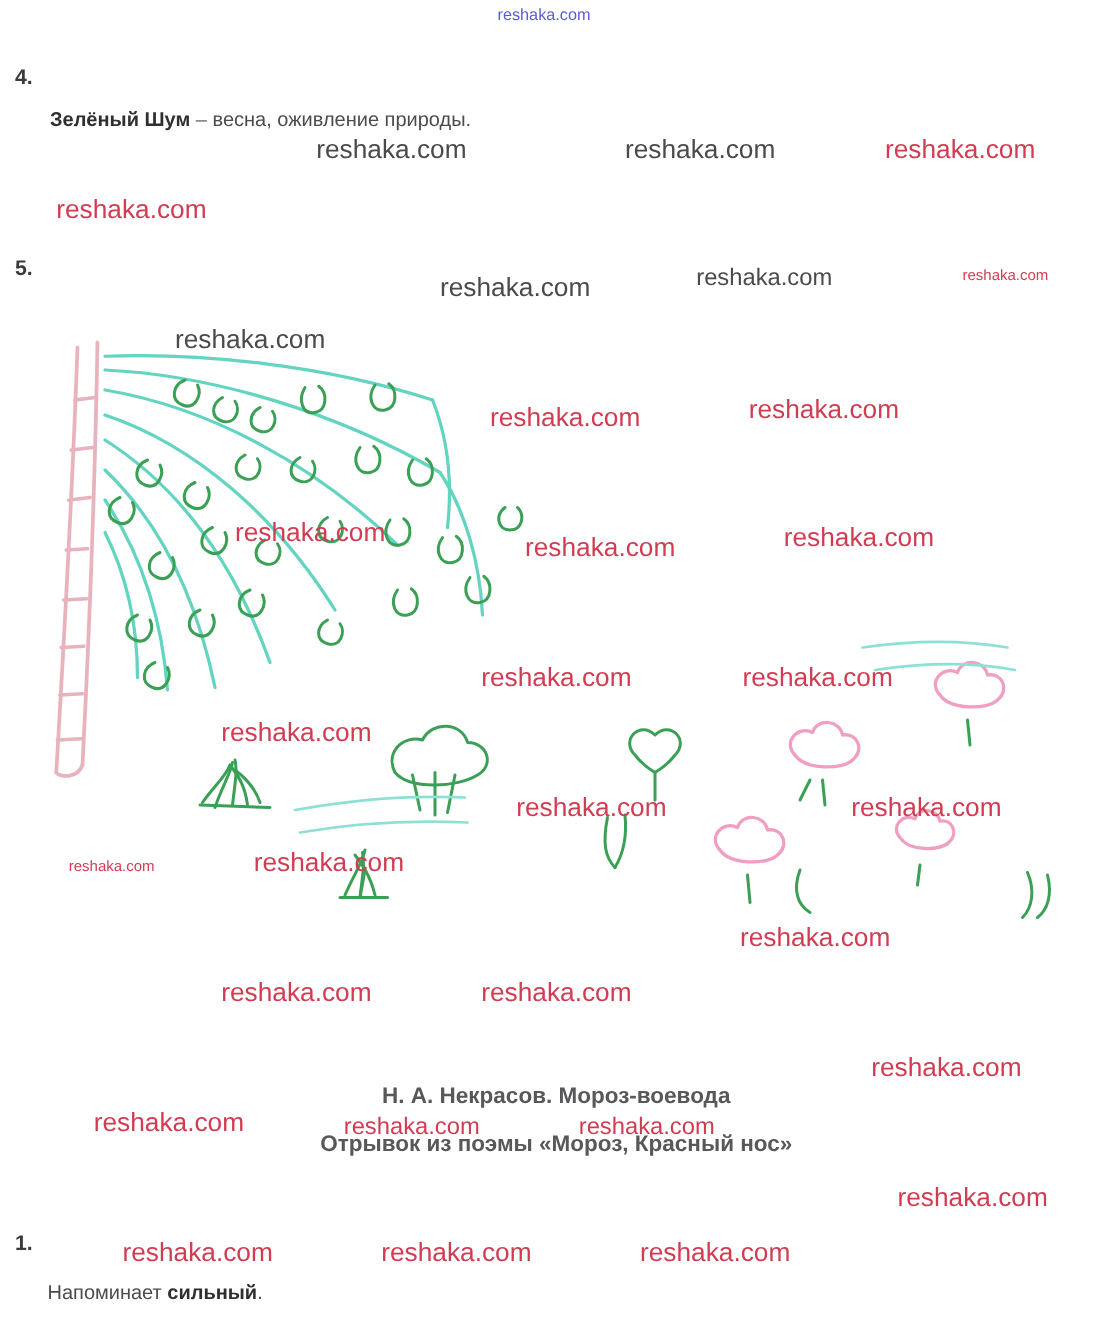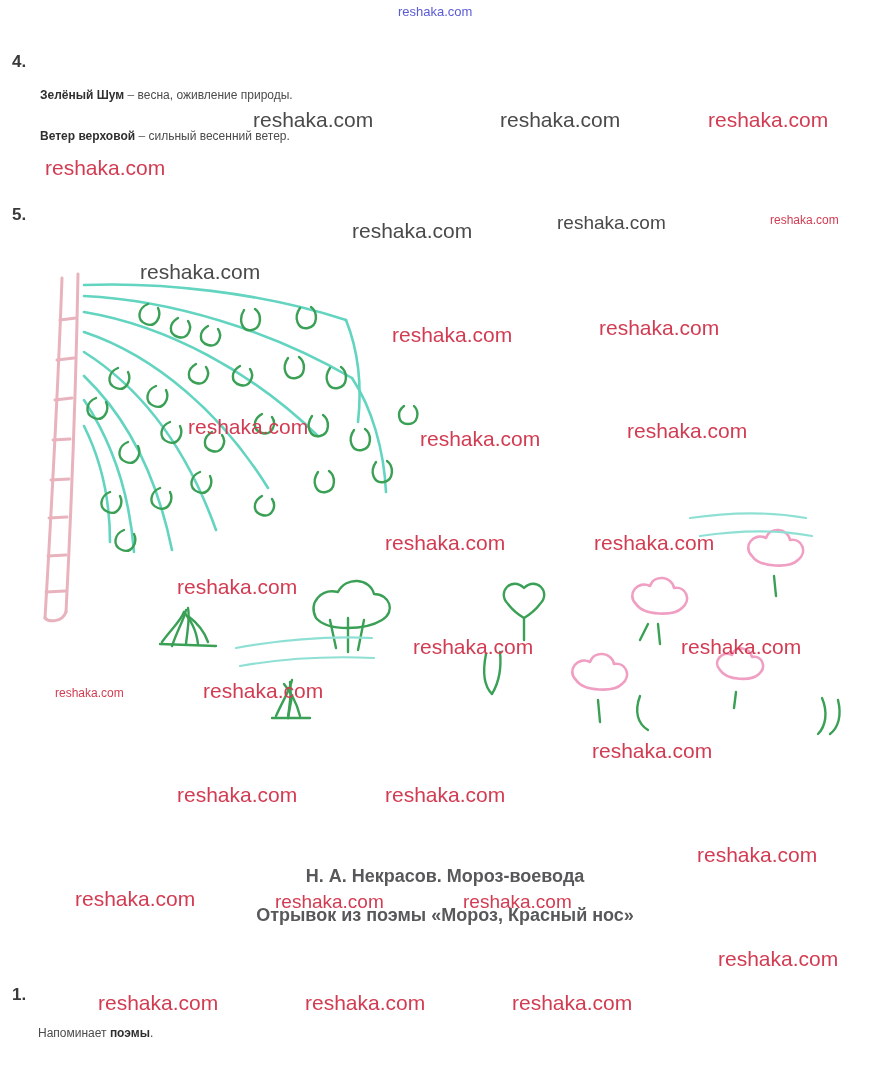--- a/index.html
+++ b/index.html
@@ -35,21 +35,21 @@
 
   
   .num {
     position: absolute;
     font-weight: bold;
     font-size: 17px;
     color: #3a3a3a;
   }
   .line {
     position: absolute;
-    font-size: 12px;
+    font-size: 16px;
     color: #4b4b4b;
     white-space: nowrap;
   }
   .line b { color: #2f2f2f; }
   .center-title {
     position: absolute;
     width: 100%;
     text-align: center;
     font-size: 18px;
     font-weight: bold;
@@ -70,23 +70,20 @@
 <body>
 
 <div class="page">
 
   <div class="num" style="left:12px; top:52px;">4.</div>
 
   <div class="line" style="left:40px; top:88px;">
     <b>Зелёный Шум</b><span class="dash"> – </span><span>весна, оживление природы.</span>
   </div>
 
-  <div class="line" style="left:40px; top:129px;">
-    <b>Ветер верховой</b><span class="dash"> – </span><span>сильный весенний ветер.</span>
-  </div>
 
   <div class="num" style="left:12px; top:205px;">5.</div>
 
   <svg class="draw" viewBox="0 0 890 620">
     <g fill="none" stroke-linecap="round" stroke-linejoin="round">
 
       <g stroke="#e8b3bd" stroke-width="3">
         <path d="M62,78 C58,190 52,300 45,418"></path>
         <path d="M78,74 C76,185 72,295 66,412"></path>
         <path d="M45,418 C48,422 62,423 66,412"></path>
@@ -197,21 +194,21 @@
         <path d="M700,336 C740,330 780,330 812,336"></path>
       </g>
     </g>
   </svg>
 
   <div class="center-title" style="top:905px;">Отрывок из поэмы «Мороз, Красный нос»</div>
   <div class="center-title" style="top:866px;">Н. А. Некрасов. Мороз-воевода</div>
 
   <div class="num" style="left:12px; top:985px;">1.</div>
   <div class="line" style="left:38px; top:1026px;">
-    <span>Напоминает </span><b>поэмы</b><span>.</span>
+    <span>Напоминает </span><b>сильный</b><span>.</span>
   </div>
 
   <div id="wm-layer">
       <div class="wm blue" style="left: 398px; top: 4px; font-size: 13px;">reshaka.com</div>
       <div class="wm gray" style="left: 253px; top: 108px; font-size: 21px;">reshaka.com</div>
       <div class="wm gray" style="left: 500px; top: 108px; font-size: 21px;">reshaka.com</div>
       <div class="wm red" style="left: 708px; top: 108px; font-size: 21px;">reshaka.com</div>
       <div class="wm red" style="left: 45px; top: 156px; font-size: 21px;">reshaka.com</div>
       <div class="wm gray" style="left: 352px; top: 219px; font-size: 21px;">reshaka.com</div>
       <div class="wm gray" style="left: 557px; top: 212px; font-size: 19px;">reshaka.com</div>

